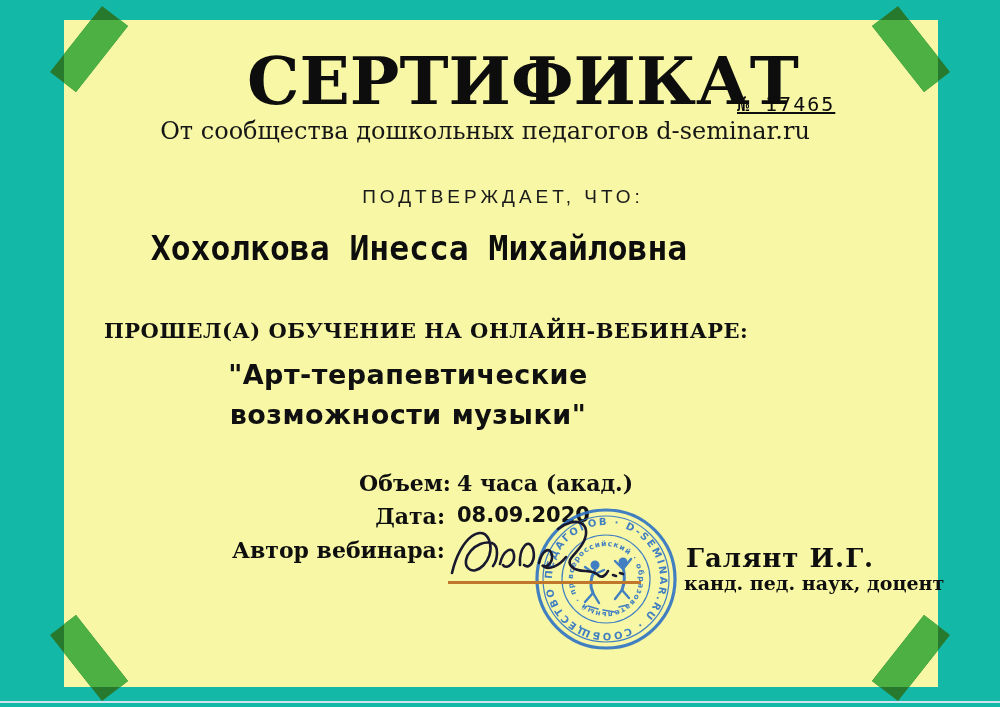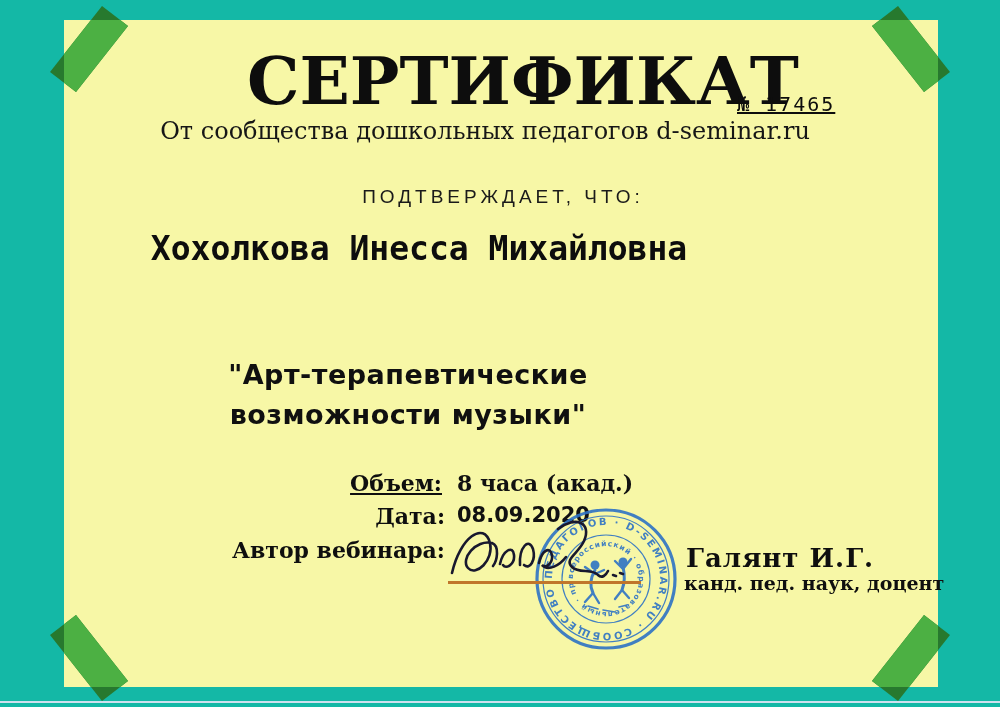--- a/index.html
+++ b/index.html
@@ -40,21 +40,21 @@
   .course-line{
     left:104px;width:600px;top:318px;text-align:center;
     font:700 21px "DejaVu Serif",serif;letter-spacing:0.5px;color:#101010;
   }
   .webinar{
     left:118px;width:580px;top:355px;text-align:center;white-space:normal;
     font:700 27px "DejaVu Sans",sans-serif;line-height:40px;
     letter-spacing:0.5px;color:#101010;
   }
   .label-right{text-align:right;font:700 22px "DejaVu Serif",serif;color:#0f0f0f;}
-  .volume-label{left:242px;width:200px;top:470px;text-decoration:underline;}
+  .volume-label{left:251px;width:200px;top:470px;}
   .volume-value{left:457px;top:470px;font:700 22px "DejaVu Serif",serif;}
   .date-label{left:245px;width:200px;top:503px;}
   .date-value{left:457px;top:503px;font:700 21px "DejaVu Sans",sans-serif;}
   .author-label{left:205px;width:240px;top:537px;}
   .sig-line{
     position:absolute;left:448px;top:581px;width:193px;height:3px;
     background:#c0762b;z-index:3;
   }
   .stamp{position:absolute;left:533px;top:506px;z-index:2;opacity:0.9;}
   .signature{position:absolute;left:440px;top:515px;z-index:4;}
@@ -92,24 +92,25 @@
       <polygon points="950,635 898,701 872,681 924,615"></polygon>
     </g>
   </svg>
 
   <div class="abs cert-title">СЕРТИФИКАТ</div>
   <div class="abs cert-number">№ 17465</div>
   <div class="abs subtitle">От сообщества дошкольных педагогов d-seminar.ru</div>
 
   <div class="abs recipient">Хохолкова Инесса Михайловна</div>
   <div class="abs confirm">ПОДТВЕРЖДАЕТ, ЧТО:</div>
+  <div class="abs course-line">ПРОШЕЛ(А) ОБУЧЕНИЕ НА ОНЛАЙН-ВЕБИНАРЕ:</div>
   <div class="abs webinar">"Арт-терапевтические возможности музыки"</div>
 
   <div class="abs label-right volume-label">Объем:</div>
-  <div class="abs volume-value">8 часа (акад.)</div>
+  <div class="abs volume-value">4 часа (акад.)</div>
   <div class="abs label-right date-label">Дата:</div>
   <div class="abs date-value">08.09.2020</div>
   <div class="abs label-right author-label">Автор вебинара:</div>
 
   <div class="sig-line"></div>
 
   <svg class="stamp" width="146" height="146" viewBox="0 0 146 146">
     <g fill="none" stroke="#2e73c5">
       <circle cx="73" cy="73" r="69" stroke-width="3.2"></circle>
       <circle cx="73" cy="73" r="63" stroke-width="1.2"></circle>

